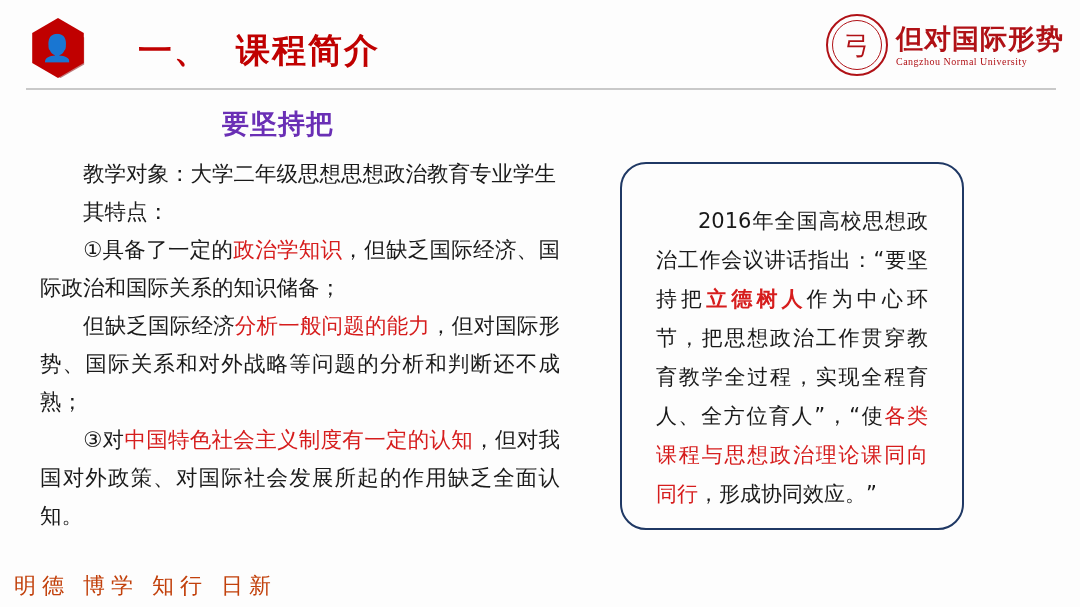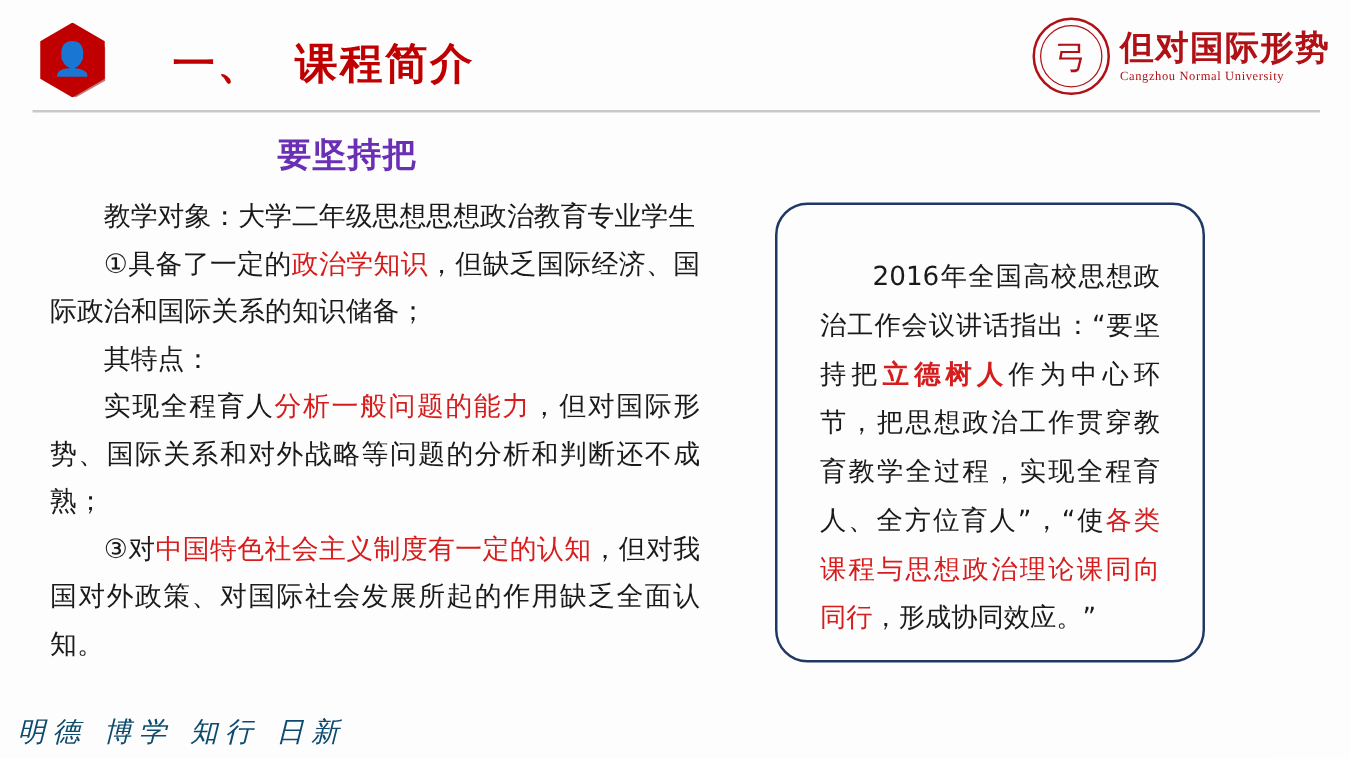--- a/index.html
+++ b/index.html
@@ -167,25 +167,24 @@
   .quote-box p {
     margin: 12px;
     text-indent: 2em;
     text-align: justify;
   }
 
   
   .motto {
     position: absolute;
     left: 14px; bottom: 6px;
-    color: #0c4a6e;
+    color: #c2410c;
     font-size: 22px;
     font-family: "DejaVu Serif", serif;
     letter-spacing: 6px;
-    font-style: italic;
   }
 </style>
 </head>
 <body>
 
 <div class="slide">
 
   <div class="header">
 
     <div class="hex-badge">
@@ -207,26 +206,26 @@
         <span class="logo-cn">但对国际形势</span>
         <span class="logo-en">Cangzhou Normal University</span>
       </div>
     </div>
   </div>
 
   <div class="subtitle">要坚持把</div>
 
   <div class="left-col">
     <p class="indent">教学对象：大学二年级思想思想政治教育专业学生</p>
+    <p class="indent">其特点：</p>
     <p class="indent">
       <span>①具备了一定的</span><span class="hl-red">政治学知识</span><span>，但缺乏国际经济、国际政治和国际关系的知识储备；</span>
     </p>
-    <p class="indent">其特点：</p>
     <p class="indent">
-      <span>实现全程育人</span><span class="hl-red">分析一般问题的能力</span><span>，但对国际形势、国际关系和对外战略等问题的分析和判断还不成熟；</span>
+      <span>但缺乏国际经济</span><span class="hl-red">分析一般问题的能力</span><span>，但对国际形势、国际关系和对外战略等问题的分析和判断还不成熟；</span>
     </p>
     <p class="indent">
       <span>③对</span><span class="hl-red">中国特色社会主义制度有一定的认知</span><span>，但对我国对外政策、对国际社会发展所起的作用缺乏全面认知。</span>
     </p>
   </div>
 
   <div class="quote-box">
     <p>
       <span>2016年全国高校思想政治工作会议讲话指出：“要坚持把</span><span class="hl-red-b">立德树人</span><span>作为中心环节，把思想政治工作贯穿教育教学全过程，实现全程育人、全方位育人”，“使</span><span class="hl-red">各类课程与思想政治理论课同向同行</span><span>，形成协同效应。”</span>
     </p>

